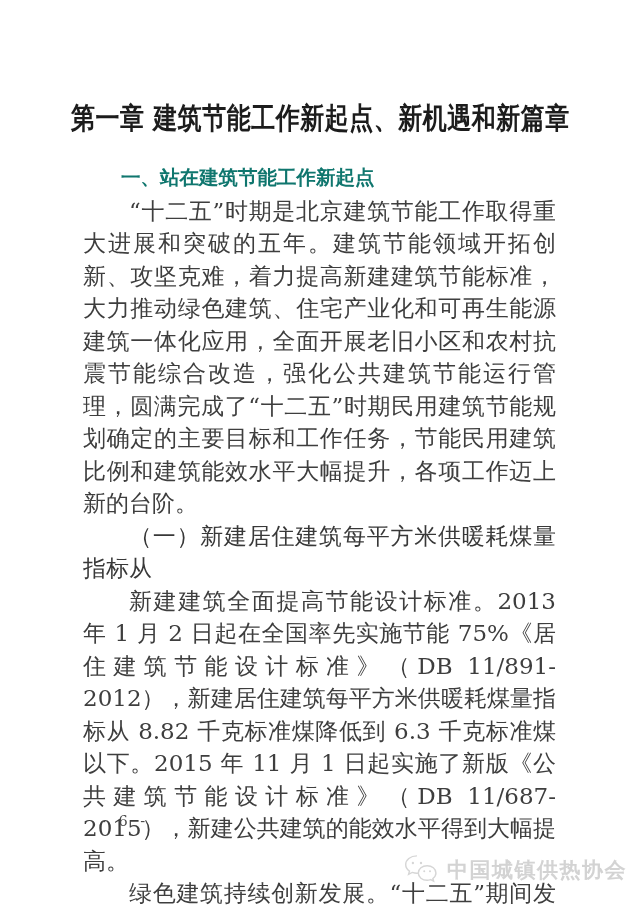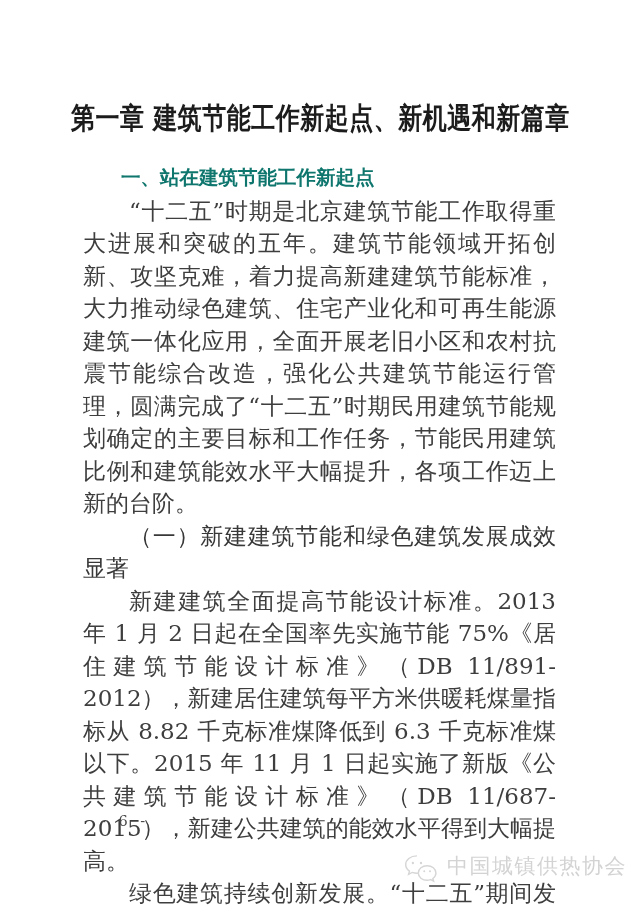--- a/index.html
+++ b/index.html
@@ -59,22 +59,23 @@
     font-family: "DejaVu Serif", serif;
     font-size: 14.5px;
     letter-spacing: 4px;
     color: #4a4a4a;
   }
   .watermark {
     position: absolute;
     top: 852px;
     right: 13px;
     display: flex;
-    align-items: flex-start;
+    align-items: flex-end;
     gap: 8px;
+    font-weight: bold;
   }
   .watermark-label {
     font-family: "DejaVu Sans", sans-serif;
     font-size: 21px;
     letter-spacing: 1.5px;
     color: #d3d3d3;
     white-space: nowrap;
   }
   .watermark-icon svg { display: block; }
 </style>
@@ -82,21 +83,21 @@
 <body>
 
 <div class="page">
   <div class="content">
     <h1 class="doc-title">第一章 建筑节能工作新起点、新机遇和新篇章</h1>
 
     <h2 class="section-heading">一、站在建筑节能工作新起点</h2>
 
     <div class="body-text">
         <p class="paragraph">“十二五”时期是北京建筑节能工作取得重大进展和突破的五年。建筑节能领域开拓创新、攻坚克难，着力提高新建建筑节能标准，大力推动绿色建筑、住宅产业化和可再生能源建筑一体化应用，全面开展老旧小区和农村抗震节能综合改造，强化公共建筑节能运行管理，圆满完成了“十二五”时期民用建筑节能规划确定的主要目标和工作任务，节能民用建筑比例和建筑能效水平大幅提升，各项工作迈上新的台阶。</p>
-        <p class="subheading">（一）新建建筑节能和绿色建筑发展成效显著</p>
+        <p class="subheading">（一）新建居住建筑每平方米供暖耗煤量指标从</p>
         <p class="paragraph">新建建筑全面提高节能设计标准。2013 年 1 月 2 日起在全国率先实施节能 75%《居住建筑节能设计标准》（DB 11/891-2012），新建居住建筑每平方米供暖耗煤量指标从 8.82 千克标准煤降低到 6.3 千克标准煤以下。2015 年 11 月 1 日起实施了新版《公共建筑节能设计标准》（DB 11/687-2015），新建公共建筑的能效水平得到大幅提高。</p>
         <p class="paragraph">绿色建筑持续创新发展。“十二五”期间发布和实施了《绿色建筑评价标准》（DB 11/T825-2015）、《绿色建筑设计标准》（DB 11/938-2012）、《绿色施工管理规程》（DB 11/513-2015 ）和《 绿色建筑工程验收规范 》（ DB</p>
       </div>
   </div>
 
   <div class="footer-page-number">- 6 -</div>
 
   <div class="watermark">
     <span class="watermark-icon">
       <svg width="36" height="32" viewBox="0 0 40 34">

